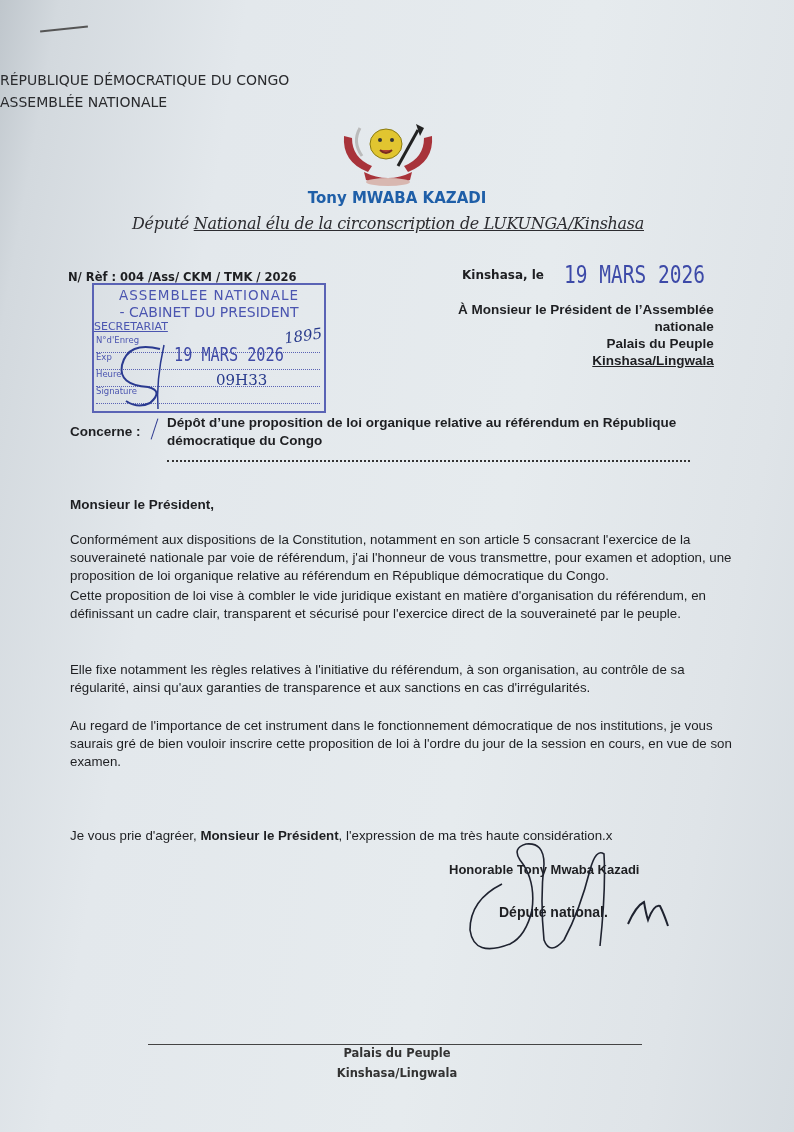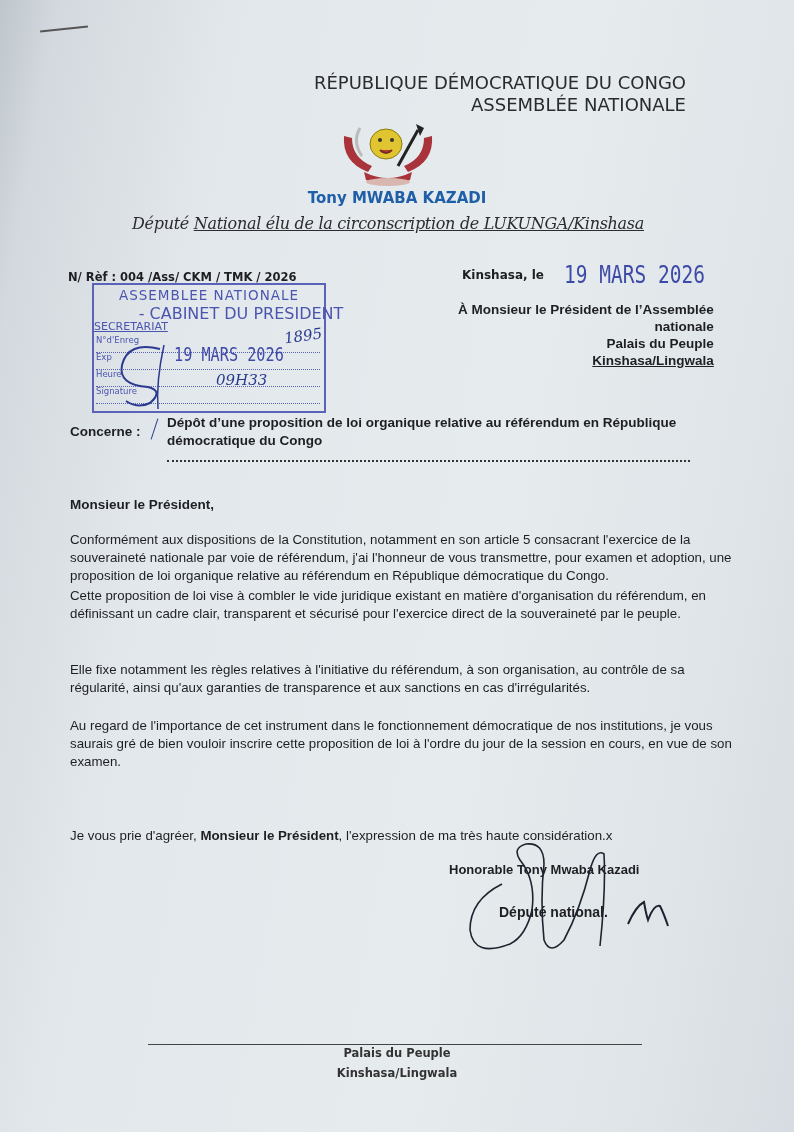--- a/index.html
+++ b/index.html
@@ -4,36 +4,36 @@
 <style>
   html, body { margin:0; padding:0; }
   body {
     width:794px; height:1132px; overflow:hidden; position:relative;
     background: linear-gradient(100deg, #bfc6cc 0%, #d3d9de 6%, #e3e8ec 25%, #e6ebee 60%, #dfe4e8 85%, #d6dce1 100%);
     font-family: "Liberation Sans", sans-serif;
     color:#1e1f22;
   }
   .abs { position:absolute; }
   .pen-mark { left:40px; top:28px; width:48px; height:2px; background:#555; transform:rotate(-6deg); }
-  .hdr { left:0; width:686px; text-align:right; font-family:"DejaVu Sans", sans-serif; font-size:18px; color:#2a2b2e; }
+  .hdr { left:0; width:686px; text-align:left; font-family:"DejaVu Sans", sans-serif; font-size:14px; color:#2a2b2e; }
   .hdr1 { top:72px; }
   .hdr2 { top:94px; }
   .emblem { left:334px; top:122px; width:108px; height:66px; }
   .name { top:189px; left:0; width:794px; text-align:center; font-family:"DejaVu Sans", sans-serif; font-weight:bold; font-size:15px; color:#1f5fa8; }
   .cursive { top:214px; left:132px; font-family:"DejaVu Serif", serif; font-style:italic; font-size:16px; color:#2c2c30; letter-spacing:-0.3px; }
   .cursive .ul { text-decoration:underline;margin-top:16px; }
   .ref { left:68px; top:270px; font-family:"DejaVu Sans", sans-serif; font-size:11.5px; font-weight:bold; }
   .stamp { left:92px; top:283px; width:230px; height:126px; border:2px solid #5a63b5; color:#4b55b0; font-family:"DejaVu Sans", sans-serif; }
   .stamp .s1 { position:absolute; top:2px; left:0; width:100%; text-align:center; font-size:13.5px; letter-spacing:1px; }
-  .stamp .s2 { position:absolute; top:19px; left:0; width:100%; text-align:center; font-size:16px;margin-left:32px; }
+  .stamp .s2 { position:absolute; top:19px; left:0; width:100%; text-align:center; font-size:14px; }
   .stamp .s3 { position:absolute; top:35px; left:0; width:100%; text-align:left; font-size:11px; text-decoration:underline; }
   .stamp .row { position:absolute; left:2px; width:224px; height:17px; border-bottom:1px dotted #5a63b5; font-size:8.5px; }
   .stamp .num { position:absolute; left:190px; top:42px; font-family:"DejaVu Serif",serif; font-style:italic; font-size:15px; color:#283a8c; transform:rotate(-8deg); }
   .stamp .sdate { position:absolute; left:80px; top:58px; font-family:"DejaVu Sans Mono", monospace; font-size:19px; color:#3f4aa6; transform:scaleX(0.8); transform-origin:left; }
-  .stamp .stime { position:absolute; left:122px; top:86px; font-family:"DejaVu Serif",serif; font-style:italic; font-size:15px; color:#283a8c; }
+  .stamp .stime { position:absolute; left:122px; top:86px; font-family:"DejaVu Serif",serif; font-size:15px; color:#283a8c; }
   .datewrap { left:462px; top:260px; }
   .datelabel { font-family:"DejaVu Sans", sans-serif; font-weight:bold; font-size:12px; vertical-align:middle; }
   .datestamp { display:inline-block; margin-left:20px; font-family:"DejaVu Sans Mono", monospace; font-size:25px; color:#3d4aa8; transform:scaleX(0.78); transform-origin:left; vertical-align:middle; }
   .addr { left:422px; top:301px; font-family:"Liberation Sans", sans-serif; font-weight:bold; font-size:13.5px; line-height:17px;margin-left:36px; }
   .addr .ind { padding-left:31px;text-align:right; }
   .addr .u { text-decoration:underline; }
   .concern-label { left:70px; top:424px; font-weight:bold; font-size:13.5px; }
   .concern-slash { left:154px; top:418px; width:1px; height:22px; background:#2f3a90; transform:rotate(18deg); }
   .concern-text { left:167px; top:414px; width:540px; font-weight:bold; font-size:13.5px; line-height:18px; }
   .concern-dots { left:167px; top:460px; width:523px; border-bottom:2px dotted #333; }

